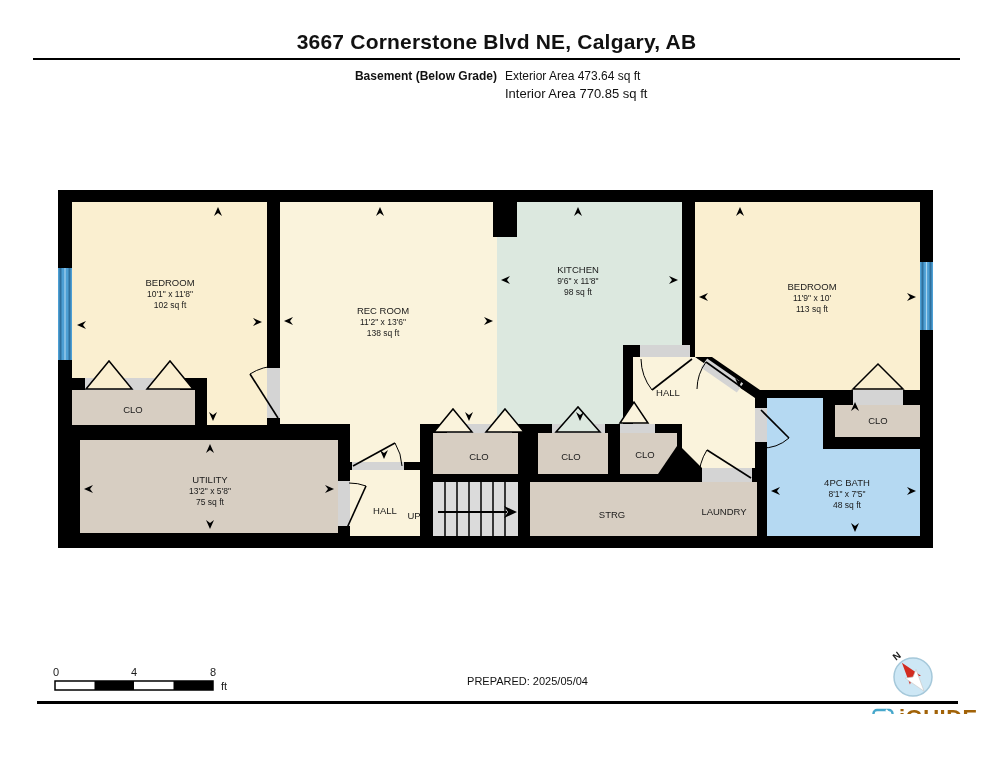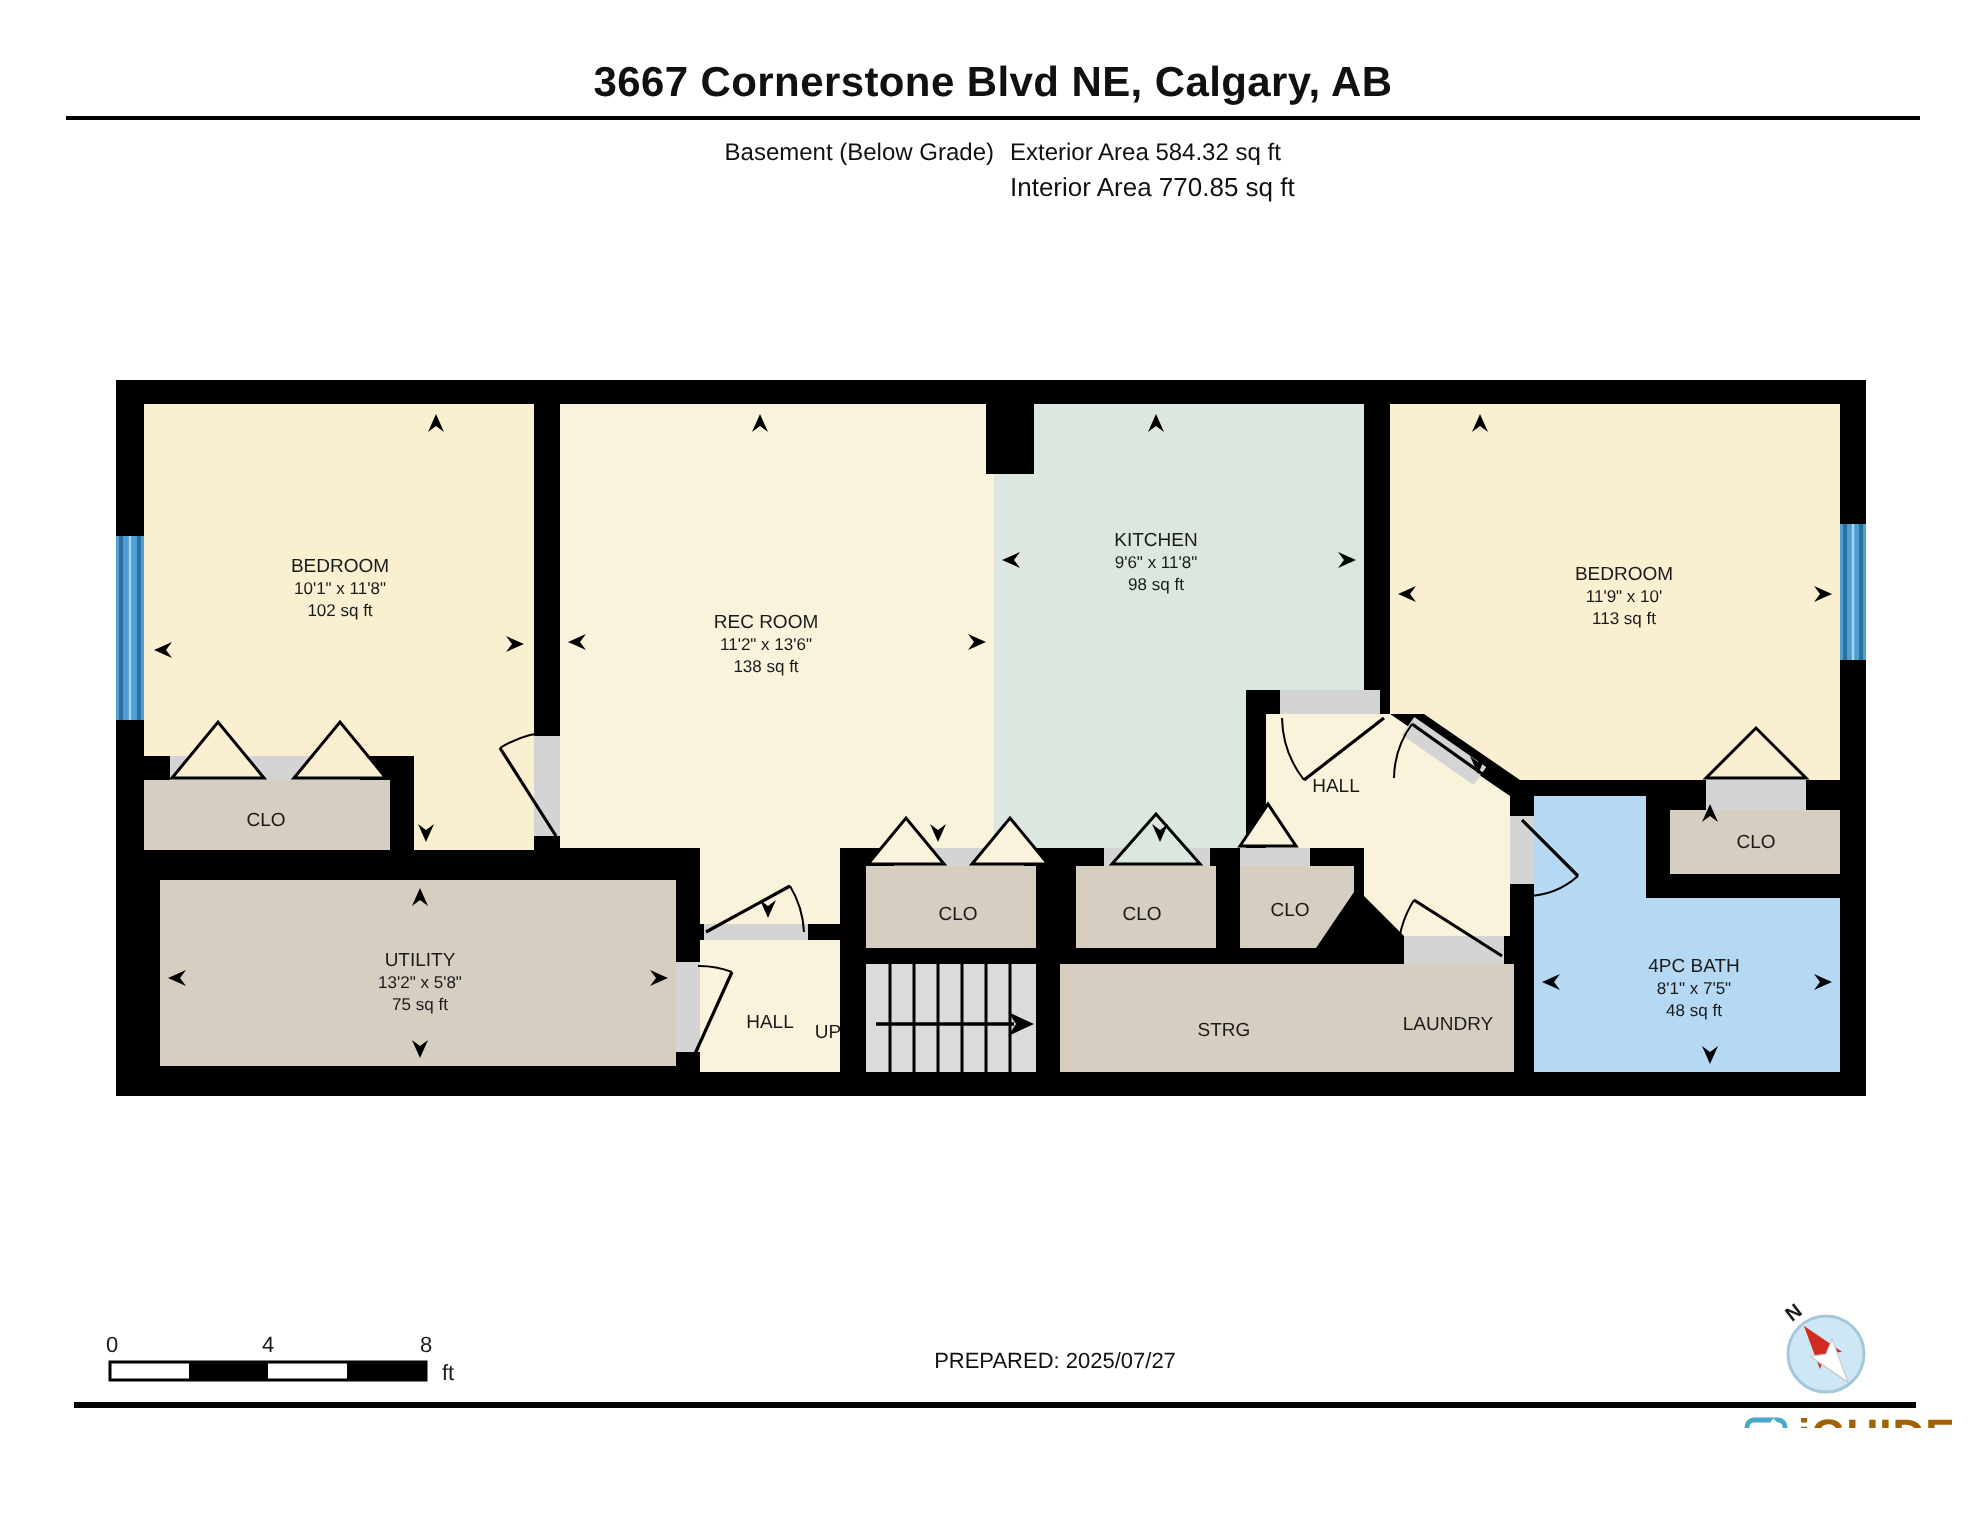--- a/index.html
+++ b/index.html
@@ -1,42 +1,42 @@
 <!DOCTYPE html>
 <html><head>
 <meta charset="utf-8">
 <style>
   html,body{margin:0;padding:0;background:#fff;}
   #page{position:relative;width:993px;height:714px;background:#ffffff;overflow:hidden;
         font-family:"Liberation Sans",sans-serif;color:#111;padding-left:43px;}
   .abs{position:absolute;}
   .title{left:0;top:30px;width:993px;text-align:center;font-size:21px;font-weight:bold;letter-spacing:.2px;}
   .hrule{left:33px;top:58px;width:927px;height:2px;background:#000;}
-  .floor-label{left:0;top:69px;width:497px;text-align:right;font-size:12px;font-weight:normal;}
+  .floor-label{left:0;top:69px;width:497px;text-align:right;font-size:12px;font-weight:bold;}
   .area-line1{left:505px;top:69px;font-size:12px;}
   .area-line2{left:505px;top:86px;font-size:13px;}
   .prepared{left:420px;top:675px;width:215px;text-align:center;font-size:11px;}
   .frule{left:37px;top:701px;width:921px;height:3px;background:#000;}
   .disclaimer{left:40px;top:711px;font-size:10.5px;letter-spacing:-0.15px;white-space:nowrap;}
   .logo{left:871px;top:705px;display:flex;align-items:center;gap:4px;color:#a16207;}
   .logo .brand{font-size:22px;font-weight:600;letter-spacing:.5px;}
   svg text{font-family:"Liberation Sans",sans-serif;fill:#1a1a1a;}
   .rname{font-size:9.5px;}
   .rsub{font-size:8.5px;}
   .scalelbl{font-size:11px;}
 </style>
 </head>
 <body>
 
 <div id="page">
 
   <div class="abs title">3667 Cornerstone Blvd NE, Calgary, AB</div>
   <div class="abs hrule"></div>
   <div class="abs floor-label">Basement (Below Grade)</div>
-  <div class="abs area-line1">Exterior Area 584.32 sq ft</div>
+  <div class="abs area-line1">Exterior Area 473.64 sq ft</div>
   <div class="abs area-line2">Interior Area 770.85 sq ft</div>
 
   <svg class="abs" style="left:0;top:0;" width="993" height="768" viewBox="0 0 993 768">
 
     <rect x="58" y="190" width="875" height="358" fill="#000000"></rect>
 
     <polygon points="72,202 267,202 267,425 207,425 207,378 72,378" fill="#FAEFD0"></polygon>
     <rect x="72" y="390" width="123" height="35" fill="#D7CEC2"></rect>
     <polygon points="280,202 497,202 497,424 420,424 420,536 350,536 350,424 280,424" fill="#FAF3DC"></polygon>
     <polygon points="497,202 682,202 682,345 623,345 623,424 497,424" fill="#DCE8DF"></polygon>
@@ -209,21 +209,21 @@
     <g>
       <circle cx="913" cy="677" r="19" fill="#CDE7F5" stroke="#A5C8DA" stroke-width="1.5"></circle>
       <g transform="rotate(-38 913 677)">
         <polygon points="913,659 920,681 913,677 906,681" fill="#D22B1F"></polygon>
         <polygon points="913,695 920,673 913,677 906,673" fill="#FFFFFF" stroke="#C8C8C8" stroke-width="0.6"></polygon>
         <text x="913" y="654" text-anchor="middle" font-size="10" font-weight="bold">N</text>
       </g>
     </g>
   </svg>
 
-  <div class="abs prepared">PREPARED: 2025/07/27</div>
+  <div class="abs prepared">PREPARED: 2025/05/04</div>
 
   <div class="abs frule"></div>
 
   <div class="abs logo">
     <svg width="24" height="24" viewBox="0 0 24 24">
       <rect x="2.5" y="4" width="19" height="17" rx="3.5" fill="none" stroke="#47A8CC" stroke-width="2.4"></rect>
       <rect x="6.5" y="9.5" width="5.5" height="5.5" rx="1" fill="#47A8CC"></rect>
       <line x1="15" y1="4" x2="21" y2="10" stroke="#ffffff" stroke-width="2"></line>
     </svg>
     <span class="brand">iGUIDE</span>

